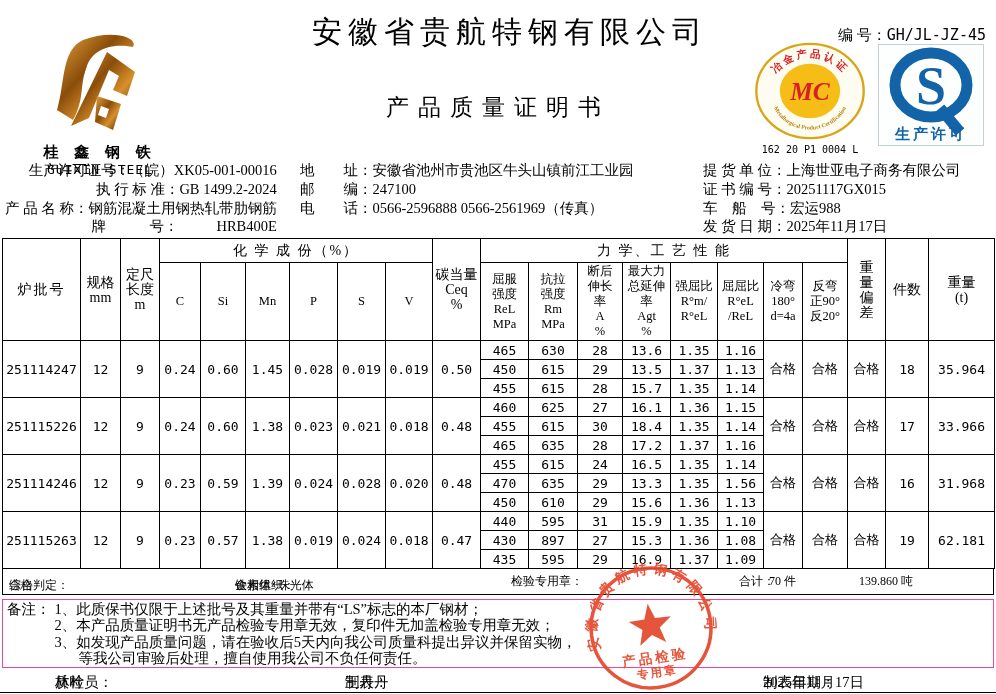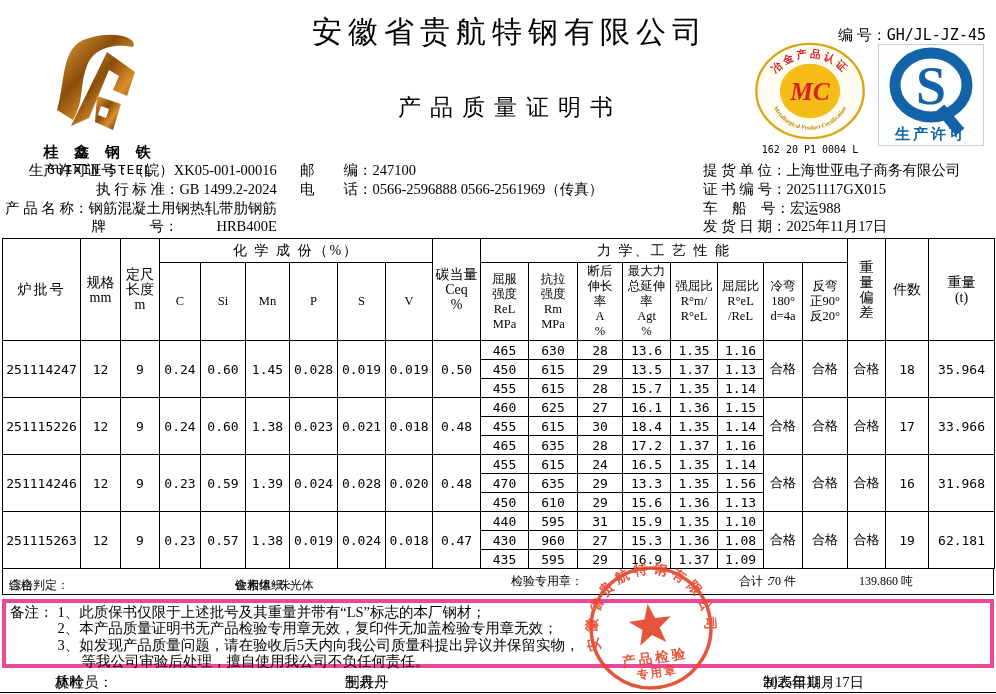--- a/index.html
+++ b/index.html
@@ -4,21 +4,21 @@
 <style>
   * { margin:0; padding:0; box-sizing:border-box; }
   html,body { background:#fff; }
   .page { position:relative; width:996px; height:694px; background:#fff; color:#000;
           font-family:"Liberation Serif","DejaVu Serif",serif; overflow:hidden; }
   .mono { font-family:"DejaVu Sans Mono",monospace; }
 
   
   .company-title { position:absolute; left:230px; top:12px; width:560px; text-align:center;
                    font-size:30px; letter-spacing:6px; white-space:nowrap; }
-  .doc-title { position:absolute; left:260px; top:92px; width:500px; text-align:center;
+  .doc-title { position:absolute; left:248px; top:92px; width:500px; text-align:center;
                font-size:23px; letter-spacing:9px; white-space:nowrap; }
   .doc-no { position:absolute; right:10px; top:26px; font-size:15px; white-space:nowrap; }
   .logo-wrap { position:absolute; left:34px; top:34px; width:132px; text-align:center; }
   .logo-cn { font-size:15px; font-weight:bold; letter-spacing:6px; margin-top:1px; white-space:nowrap; }
   .logo-en { font-family:"DejaVu Sans Mono",monospace; font-size:13px; letter-spacing:1px; white-space:nowrap; }
   .mc-wrap { position:absolute; left:751px; top:42px; width:118px; text-align:center; }
   .mc-code { font-family:"DejaVu Sans Mono",monospace; font-size:10px; margin-top:0px; white-space:nowrap; }
   .qs-wrap { position:absolute; left:878px; top:44px; }
 
   
@@ -43,21 +43,21 @@
   tr.r { height:19px; }
 
   
   .summary { position:relative; border:1px solid #000; border-top:none; height:26px; font-size:12px; }
   .summary span { position:absolute; top:4px; white-space:nowrap; }
   .s-verdict { left:6px; } .s-structure { left:232px; } .s-stamp-label { left:508px; }
   .s-total-label { left:712px;margin-left:24px; } .s-pieces { left:766px; } .s-weight { left:856px; }
 
   
   .notes { position:absolute; top:599px; left:2px; width:992px; height:69px;
-           border:4px solid #ec4899; font-size:14.5px; line-height:16.3px; padding:1px 4px; }
+           border:1px solid #ec4899; font-size:14.5px; line-height:16.3px; padding:1px 4px; }
   .notes-row { display:flex; }
   .notes-label { white-space:nowrap; padding-right:4px; }
   .note-line { white-space:nowrap; }
   .note-line.cont { padding-left:24px; }
 
   
   .footer { position:absolute; top:673px; left:0; width:996px; font-size:14.5px; }
   .footer span { position:absolute; white-space:nowrap; }
   .f-inspector { left:55px; } .f-tabulator { left:345px; } .f-date { left:763px; }
   .bottom-line { position:absolute; left:0; top:692px; width:996px; border-top:1.5px solid #000; }
@@ -123,20 +123,21 @@
   </div>
 
   <div class="info">
     <div class="info-col c1">
       <div class="info-line"><span>生产许可证号：</span><span class="val">（皖）XK05-001-00016</span></div>
       <div class="info-line"><span>执 行 标 准：</span><span class="val">GB 1499.2-2024</span></div>
       <div class="info-line"><span>产 品 名 称：</span><span class="val">钢筋混凝土用钢热轧带肋钢筋</span></div>
       <div class="info-line"><span>牌　　　号：</span><span class="val indent">HRB400E</span></div>
     </div>
     <div class="info-col c2">
+      <div class="info-line"><span>地　　址：</span><span class="val">安徽省池州市贵池区牛头山镇前江工业园</span></div>
       <div class="info-line"><span>邮　　编：</span><span class="val">247100</span></div>
       <div class="info-line"><span>电　　话：</span><span class="val">0566-2596888  0566-2561969（传真）</span></div>
     </div>
     <div class="info-col c3">
       <div class="info-line"><span>提 货 单 位：</span><span class="val">上海世亚电子商务有限公司</span></div>
       <div class="info-line"><span>证 书 编 号：</span><span class="val">20251117GX015</span></div>
       <div class="info-line"><span>车　船　号：</span><span class="val">宏运988</span></div>
       <div class="info-line"><span>发 货 日 期：</span><span class="val">2025年11月17日</span></div>
     </div>
   </div>
@@ -366,21 +367,21 @@
           <td>1.35</td>
           <td>1.10</td>
           <td rowspan="3" class="cn">合格</td>
           <td rowspan="3" class="cn">合格</td>
           <td rowspan="3" class="cn">合格</td>
           <td rowspan="3">19</td>
           <td rowspan="3">62.181</td>
         </tr>
         <tr class="r">
           <td>430</td>
-          <td>960</td>
+          <td>897</td>
           <td>27</td>
           <td>15.3</td>
           <td>1.36</td>
           <td>1.08</td>
         </tr>
         <tr class="r">
           <td>435</td>
           <td>595</td>
           <td>29</td>
           <td>16.9</td>

